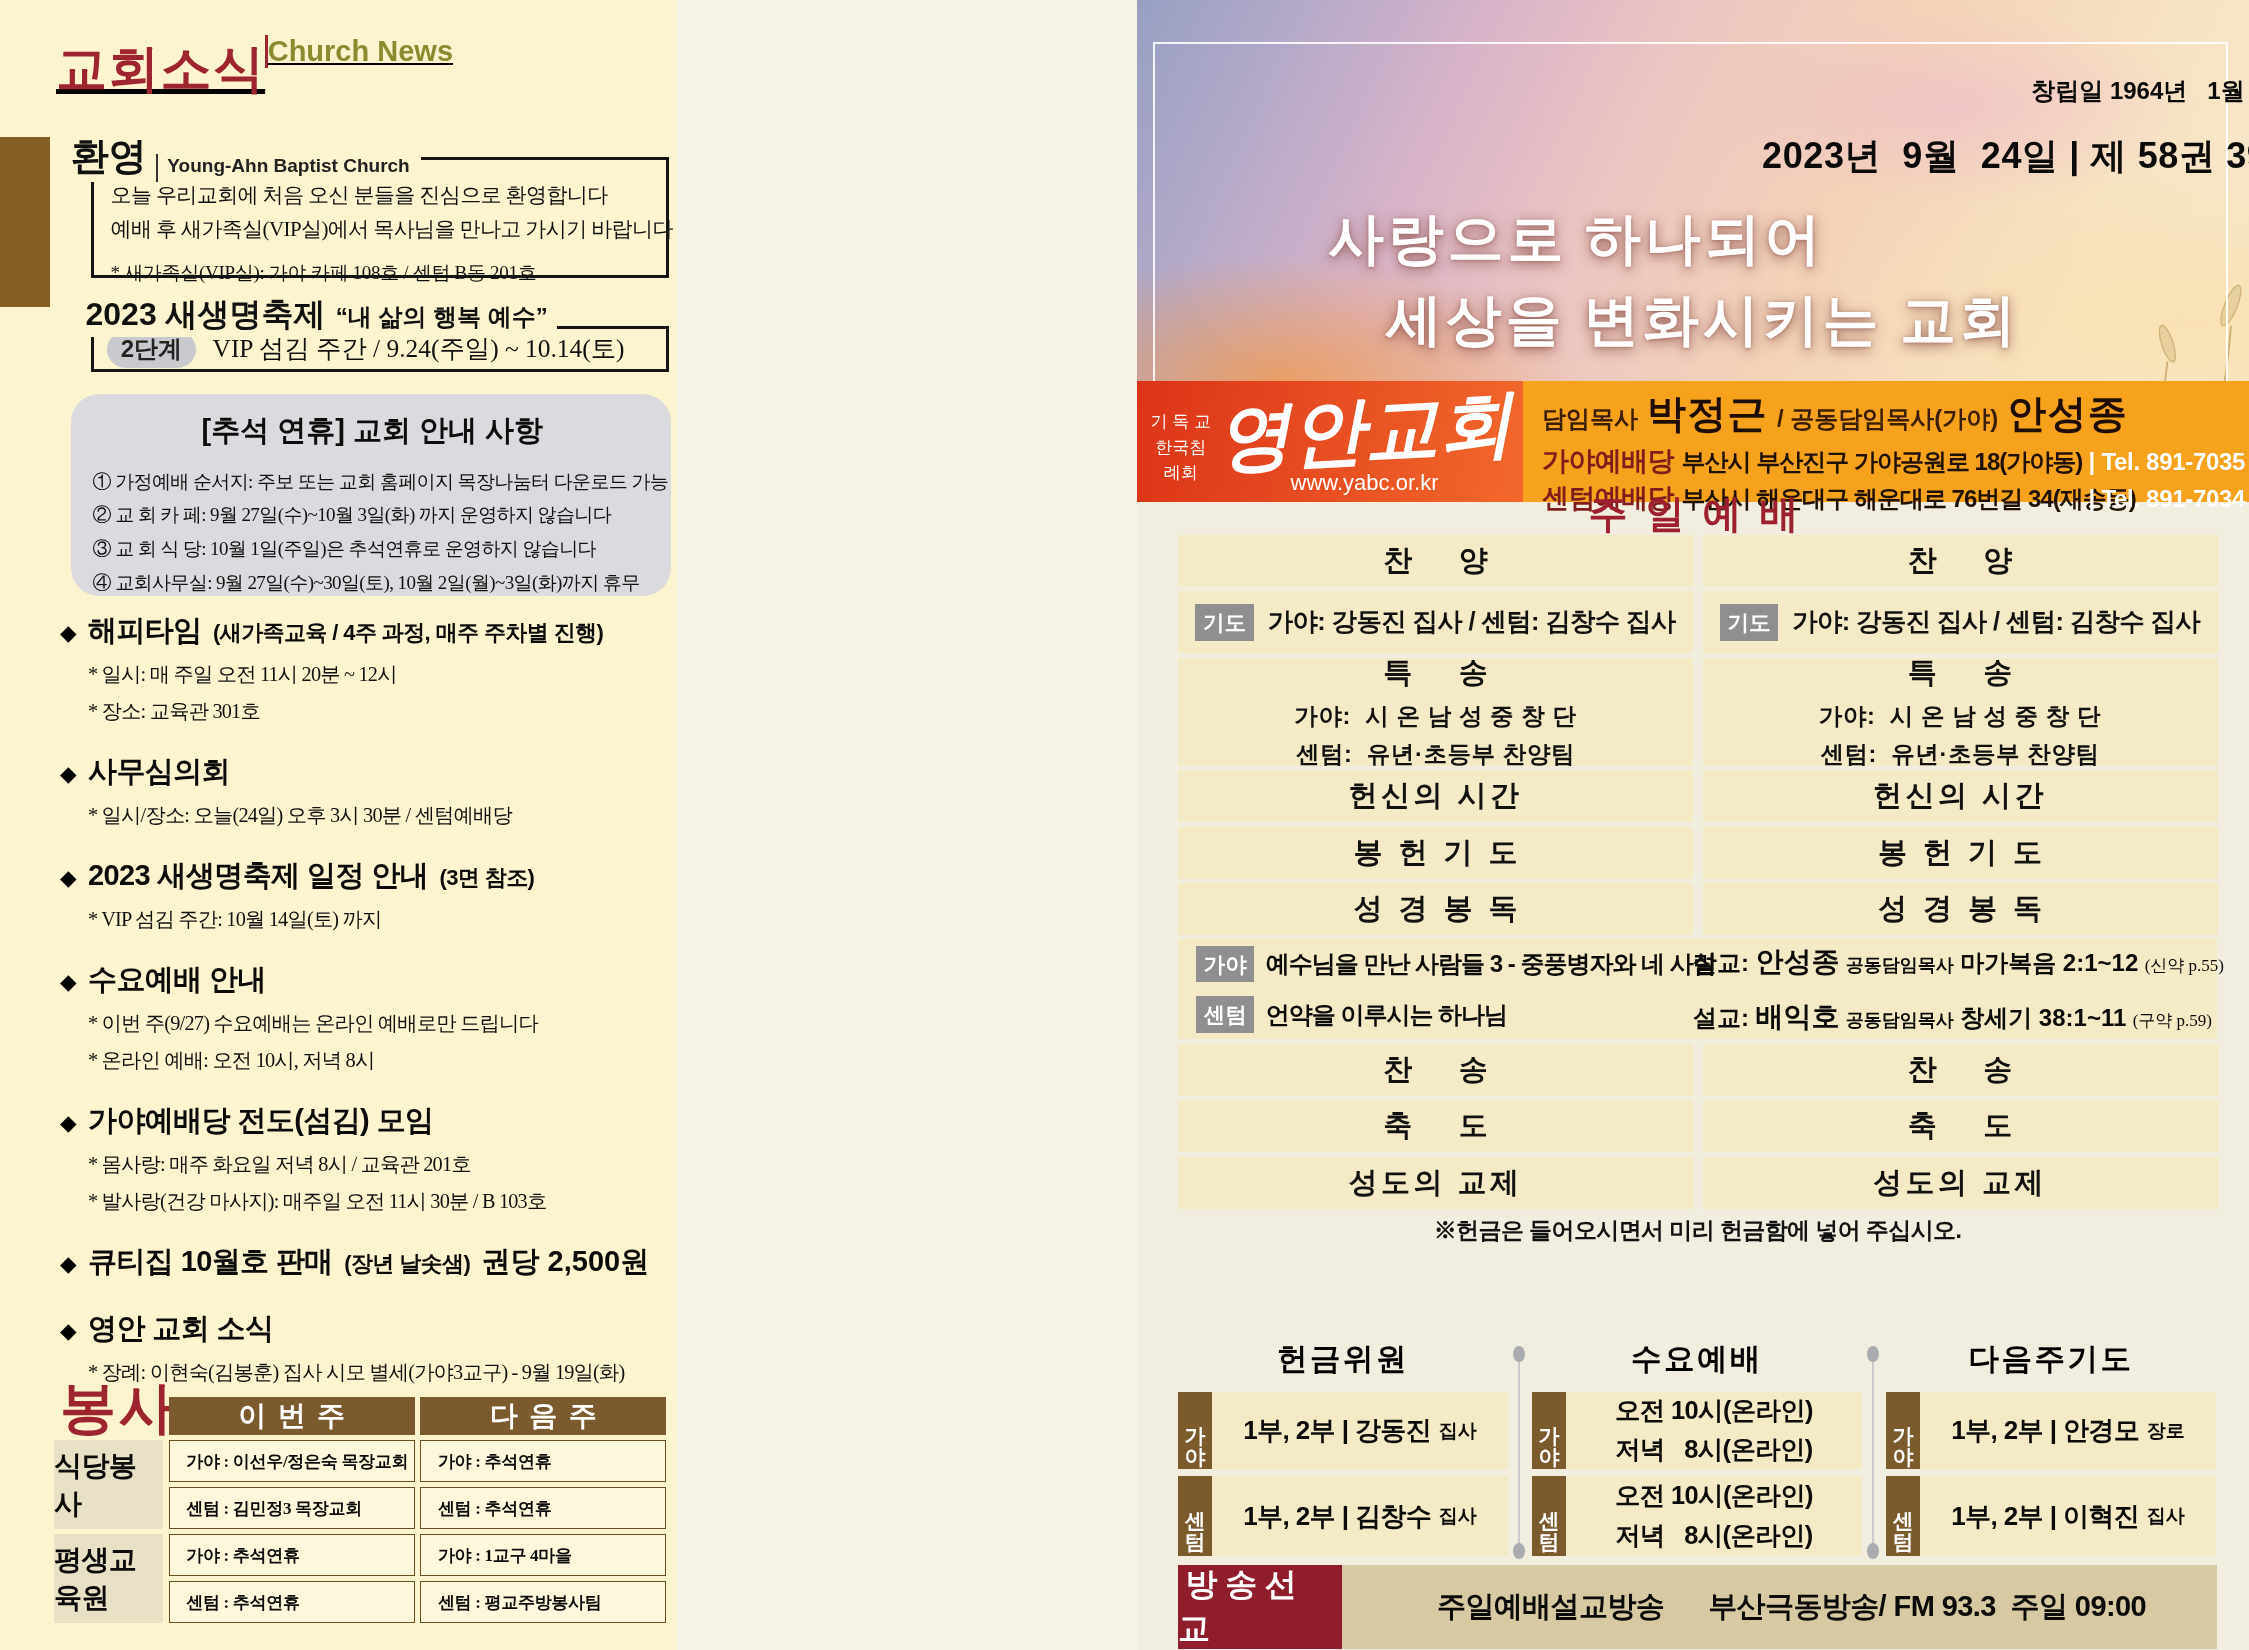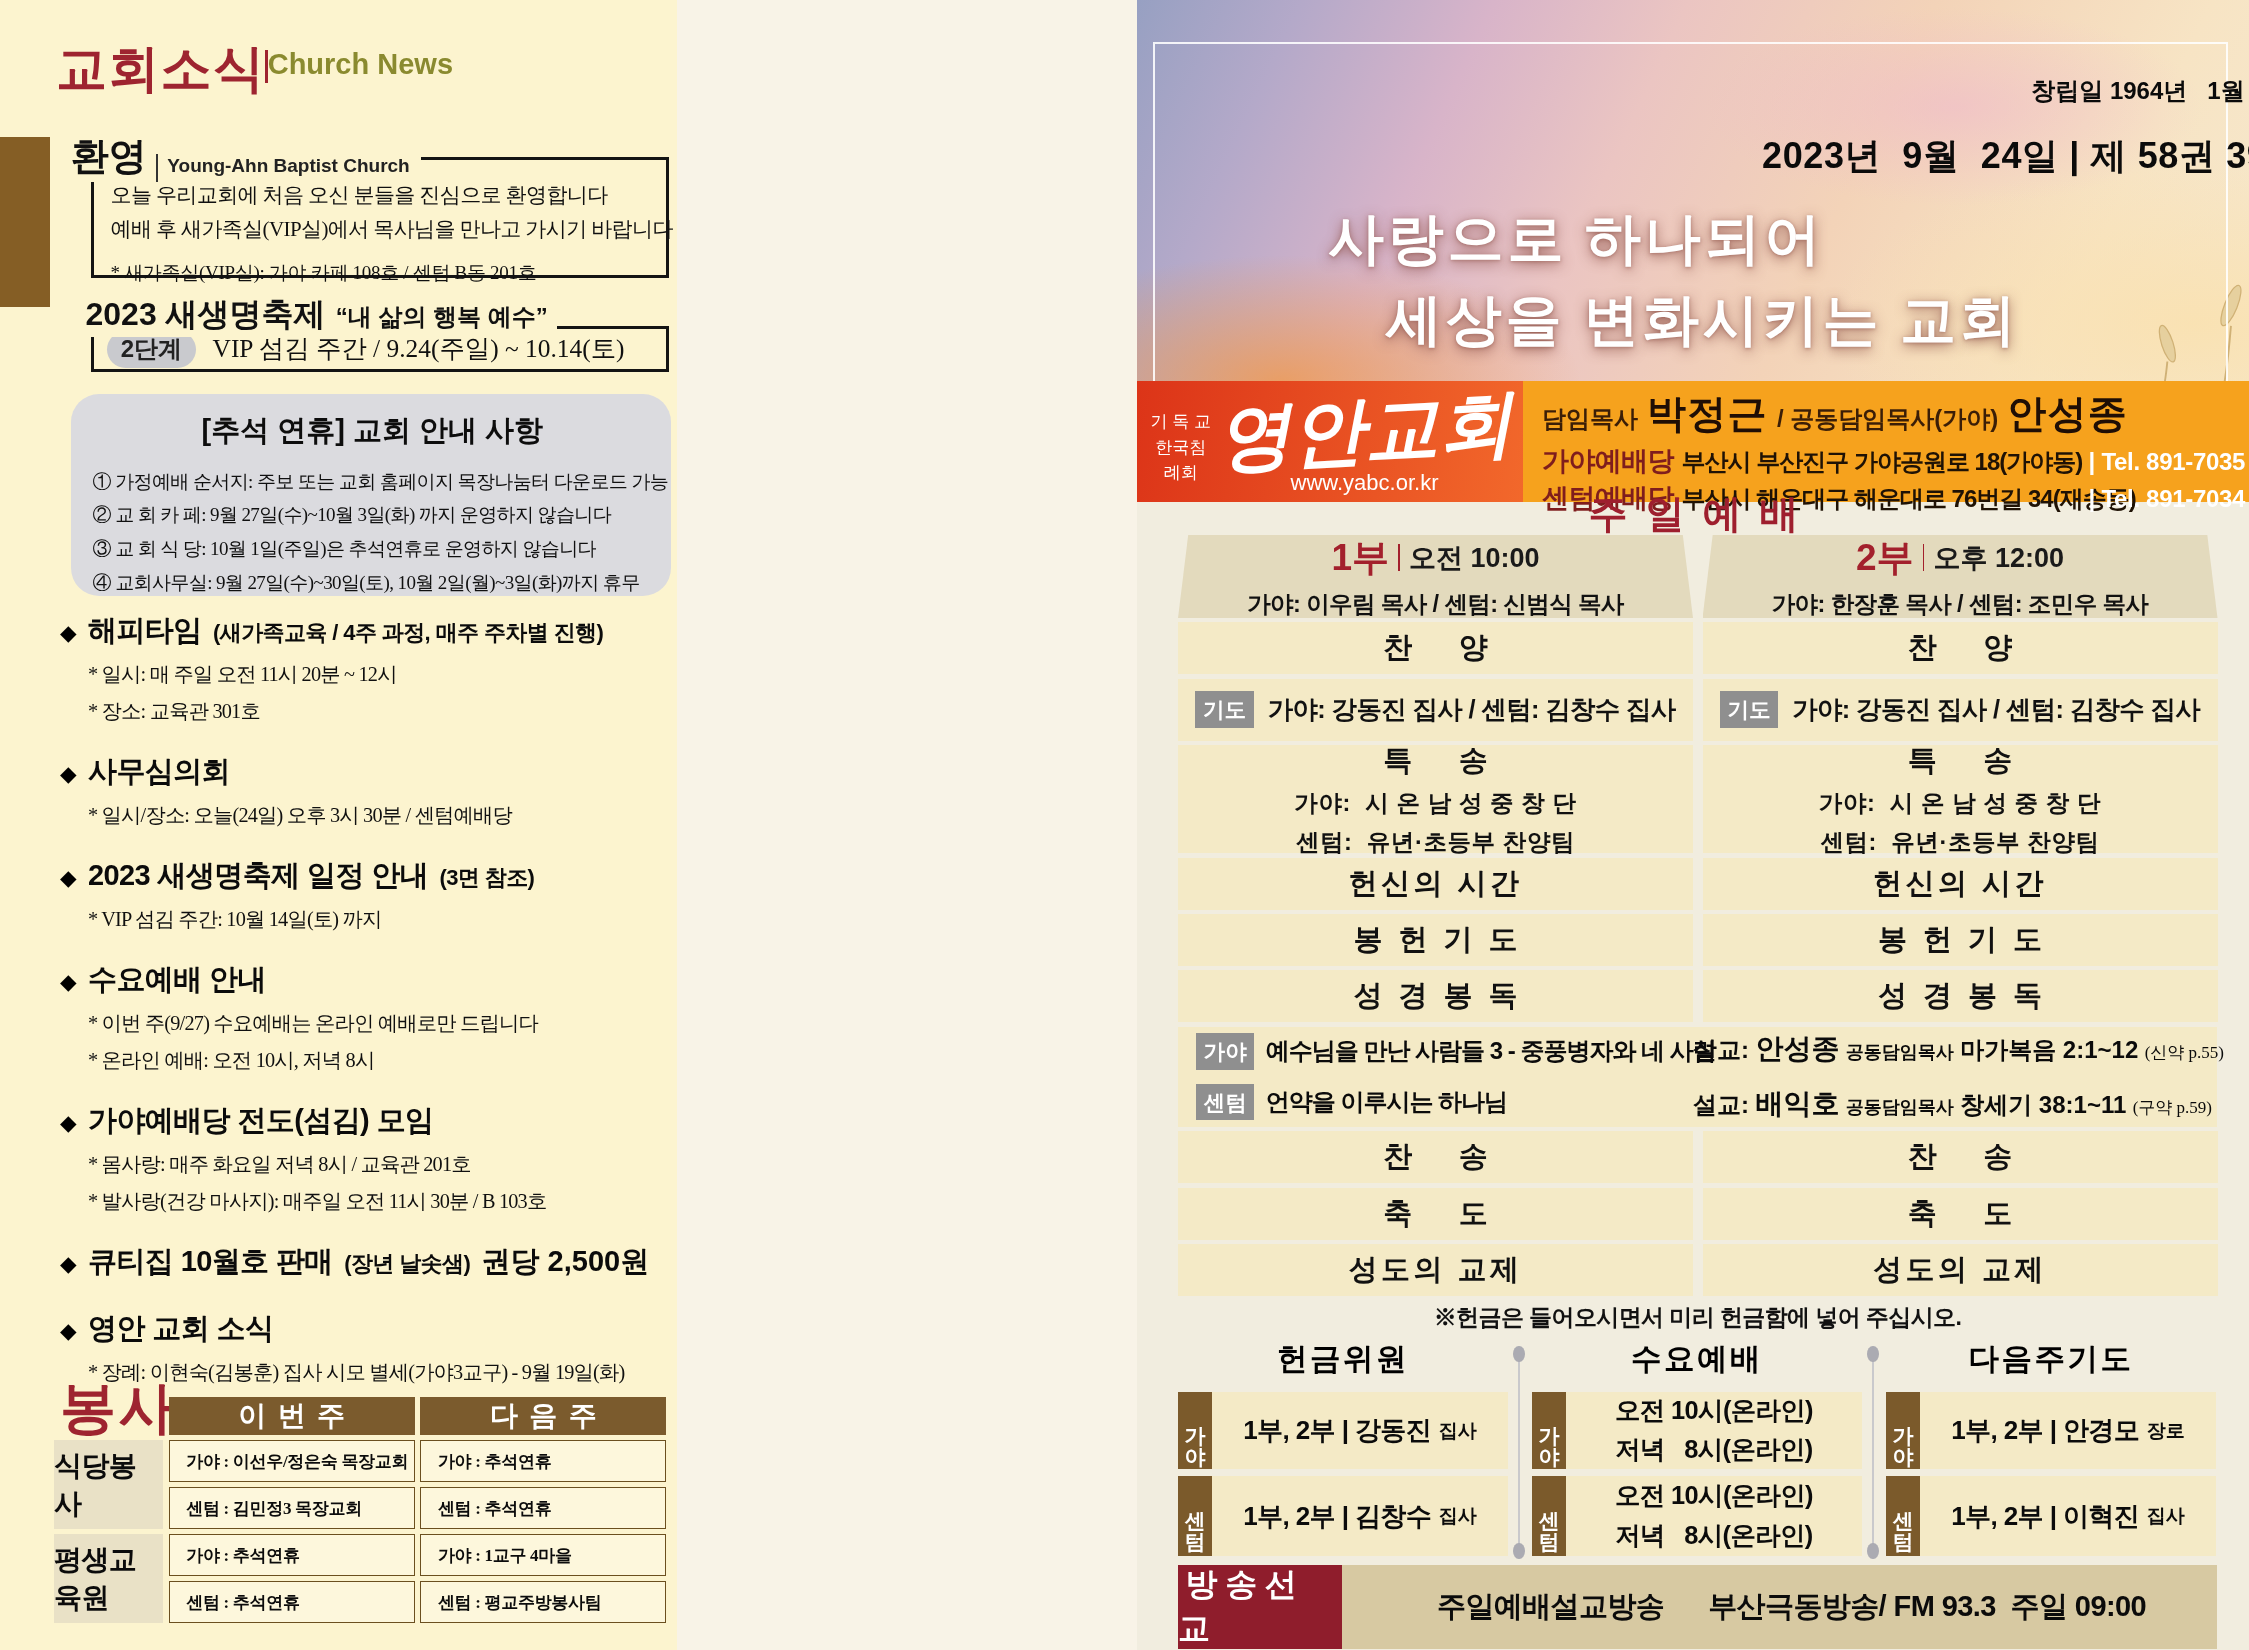--- a/index.html
+++ b/index.html
@@ -1,21 +1,21 @@
 <!DOCTYPE html>
 <html style="font-size:10.2px"><head>
 <meta charset="utf-8">
 <style>
   html,body{margin:0;padding:0;}
   body{width:2250px;height:1650px;position:relative;overflow:hidden;
        font-family:"Liberation Sans", sans-serif;background:#F2EEE0;}
   
   #left-panel{position:absolute;left:0;top:0;width:677px;height:1650px;background:#FCF4CF;}
   #brown-block{position:absolute;left:0;top:137px;width:50px;height:170px;background:#855E25;}
-  #cn-head{position:absolute;left:56px;top:35px;display:flex;align-items:center;gap:0;}
+  #cn-head{position:absolute;left:56px;top:35px;display:flex;align-items:flex-start;gap:0;text-decoration:underline;}
   #cn-title{font-size:51px;font-weight:bold;color:#9E2430;letter-spacing:1.3px;}
   .vbar{display:inline-block;width:2.5px;height:33px;background:#9E2430;margin-bottom:5.1px;}
   #cn-sub{font-size:29px;font-weight:bold;color:#8A8A2F;margin-bottom:10px;}
   #welcome-head{position:absolute;left:67px;top:131px;background:#FCF4CF;padding:0 11.4px 0 3.8px;z-index:2;display:flex;align-items:flex-end;gap:9px;}
   #welcome-title{font-size:38px;font-weight:bold;color:#111;}
   #welcome-en{font-size:19px;font-weight:bold;color:#222;margin-bottom:5.1px;}
   #welcome-box{position:absolute;left:91px;top:157px;width:578px;height:121px;border:3.2px solid #141414;box-sizing:border-box;padding:18px 15.2px 0 16.5px;z-index:1;}
   .wline{font-size:21px;letter-spacing:-0.6px;white-space:nowrap;color:#101010;line-height:1.62;font-family:"Liberation Serif",serif;}
   .wnote{font-size:19px;letter-spacing:-0.3px;white-space:nowrap;color:#101010;margin-top:14px;font-family:"Liberation Serif",serif;}
   #festival-head{position:absolute;left:83px;top:293px;display:flex;align-items:baseline;gap:10.2px;background:#FCF4CF;z-index:2;padding:0 9px 0 2.5px;}
@@ -542,38 +542,20 @@
         <span class="campus-addr">부산시 해운대구 해운대로 76번길 34(재송동)</span>
         <span class="campus-tel">| Tel. 891-7034  FAX:781-0489</span>
       </div>
     </div>
   </div>
 
   <div id="sunday-title">주일예배</div>
 
   <div id="wtable">
     <div class="wrow2">
-      <div class="whead">
-        <div class="whead-l1">
-            <span class="wpart">1부</span>
-            <span class="wpbar"></span>
-            <span class="wtime">오전 10:00</span>
-          </div>
-        <div class="wpreach">가야:  이우림 목사  /  센텀:  신범식 목사</div>
-      </div>
-      <div class="whead">
-        <div class="whead-l1">
-            <span class="wpart">2부</span>
-            <span class="wpbar"></span>
-            <span class="wtime">오후 12:00</span>
-          </div>
-        <div class="wpreach">가야:  한장훈 목사  /  센텀:  조민우 목사</div>
-      </div>
-    </div>
-    <div class="wrow2">
       <div class="wcell h82 sp-wide">찬양</div>
       <div class="wcell h82 sp-wide">찬양</div>
     </div>
     <div class="wrow2">
       <div class="wcell h98">
           <span class="badge">기도</span>
           <span class="prayer-text">가야: 강동진 집사 / 센텀: 김창수 집사</span>
         </div>
       <div class="wcell h98">
           <span class="badge">기도</span>

